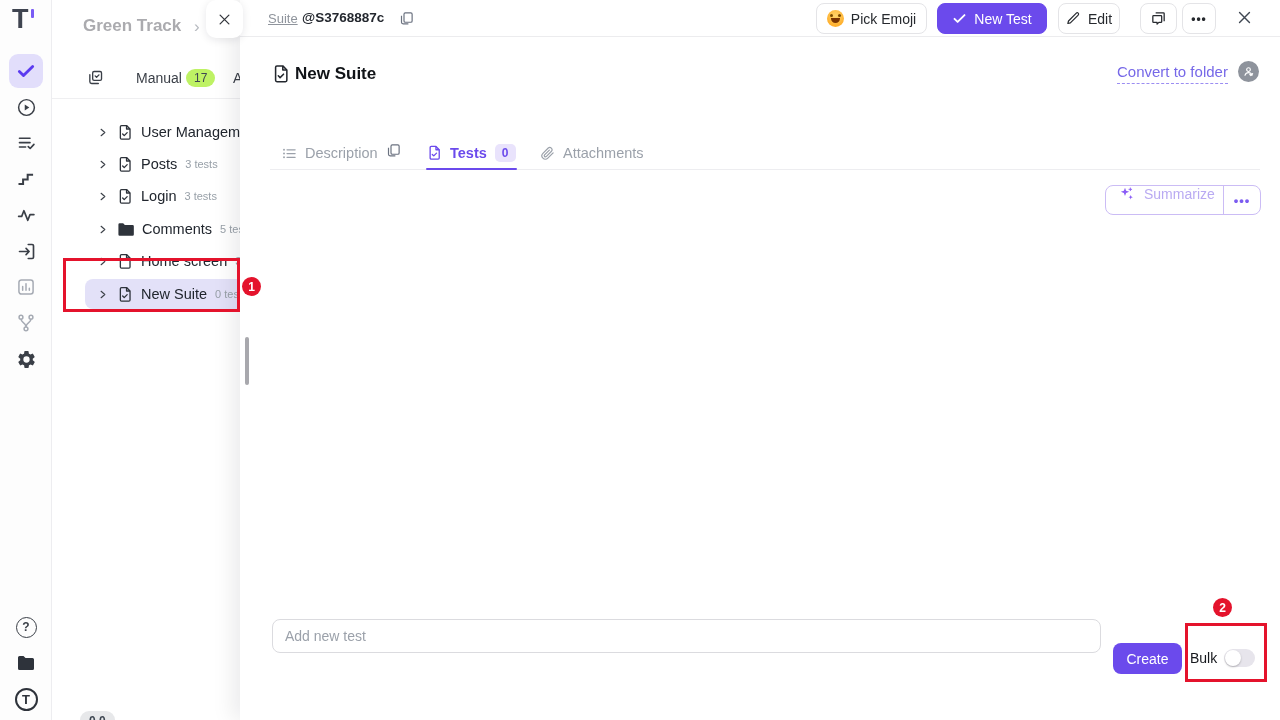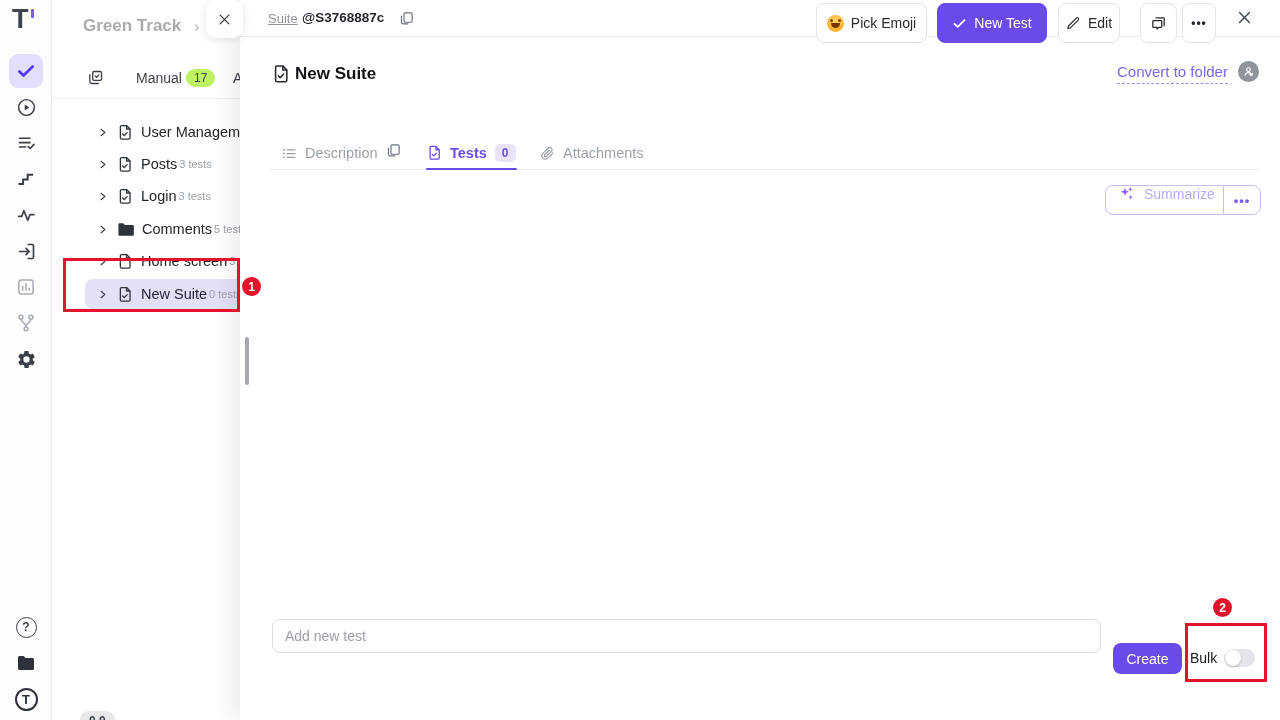--- a/index.html
+++ b/index.html
@@ -38,21 +38,21 @@
   .filter-count { position:absolute; left:134px; top:61px; background:#bef264; color:#3f4752;
     font-size:12px; font-weight:500; padding:2px 8px; border-radius:9px; }
   .filter-automated { position:absolute; left:181px; top:62px; font-size:14px; font-weight:500;
     color:#3a3f47; white-space:nowrap; }
   .filter-divider { position:absolute; left:0; top:90px; width:188px; height:1px; background:#efeff1; }
   .tree-row { position:absolute; left:0; width:188px; height:32px; display:flex;
     align-items:center; padding-left:45px; cursor:pointer; white-space:nowrap; }
   .tree-row .chev { color:#3d424a; margin-right:9px; flex:0 0 auto; }
   .tree-row .t-icon { margin-right:8px; color:#2e333b; flex:0 0 auto; }
   .tree-row .t-label { font-size:14.5px; font-weight:500; color:#21262e; }
-  .tree-row .t-count { font-size:11px; color:#98a0a8; margin-left:2px; }
+  .tree-row .t-count { font-size:11px; color:#98a0a8; margin-left:8px; }
   .tree-row.selected::before { content:""; position:absolute; left:33px; right:0; top:1px;
     bottom:1px; background:#e3e1f8; border-radius:8px 0 0 8px; z-index:-1; }
   .tree-row.selected { z-index:0; }
   .scroll-thumb { position:absolute; left:245px; top:337px; width:4px; height:48px;
     background:#a8a8ad; border-radius:2px; z-index:20; }
   .version-badge { position:absolute; left:80px; top:711px; background:#e7e8ea; color:#3f4752;
     font-size:12px; font-weight:600; padding:3px 9px; border-radius:9px; z-index:6; }
 
   
   .x-card { position:absolute; left:206px; top:0; width:37px; height:38px; background:#fff;
@@ -61,21 +61,21 @@
 
   
   #overlay { position:absolute; left:240px; top:0; width:1040px; height:720px; background:#fff;
     box-shadow:-8px 0 20px rgba(15,15,30,.08); z-index:10; }
   .ov-header { position:absolute; left:0; top:0; width:1040px; height:37px;
     border-bottom:1px solid #ececee; background:#fff; }
   .suite-type { position:absolute; left:28px; top:11px; font-size:13px; color:#8f949c;text-decoration:underline; }
   .suite-id { position:absolute; left:62px; top:10px; font-size:13.5px; font-weight:700; color:#23272e; }
   .icon-btn-plain { background:none; border:none; color:#6b7280; cursor:pointer; padding:0; }
   .hd-copy { position:absolute; left:159px; top:11px; }
-  .btn { position:absolute; top:3px; height:40px; border-radius:8px; font-size:14px;
+  .btn { position:absolute; top:3px; height:31px; border-radius:8px; font-size:14px;
     display:flex; align-items:center; justify-content:center; gap:7px; cursor:pointer;
     font-family:inherit; }
   .btn.light { background:#fff; border:1px solid #e4e4e7; color:#26292e; }
   .btn.primary { background:#6b4aec; border:1px solid #6b4aec; color:#fff; }
   .btn-pick { left:576px; width:111px; }
   .btn-newtest { left:697px; width:110px; }
   .btn-edit { left:818px; width:62px; }
   .btn-chat { left:900px; width:37px; color:#4b5563; }
   .btn-more { left:942px; width:34px; color:#4b5563; font-weight:700; letter-spacing:1px; }
   .hd-close { position:absolute; left:996px; top:9px; color:#3f4752; }

